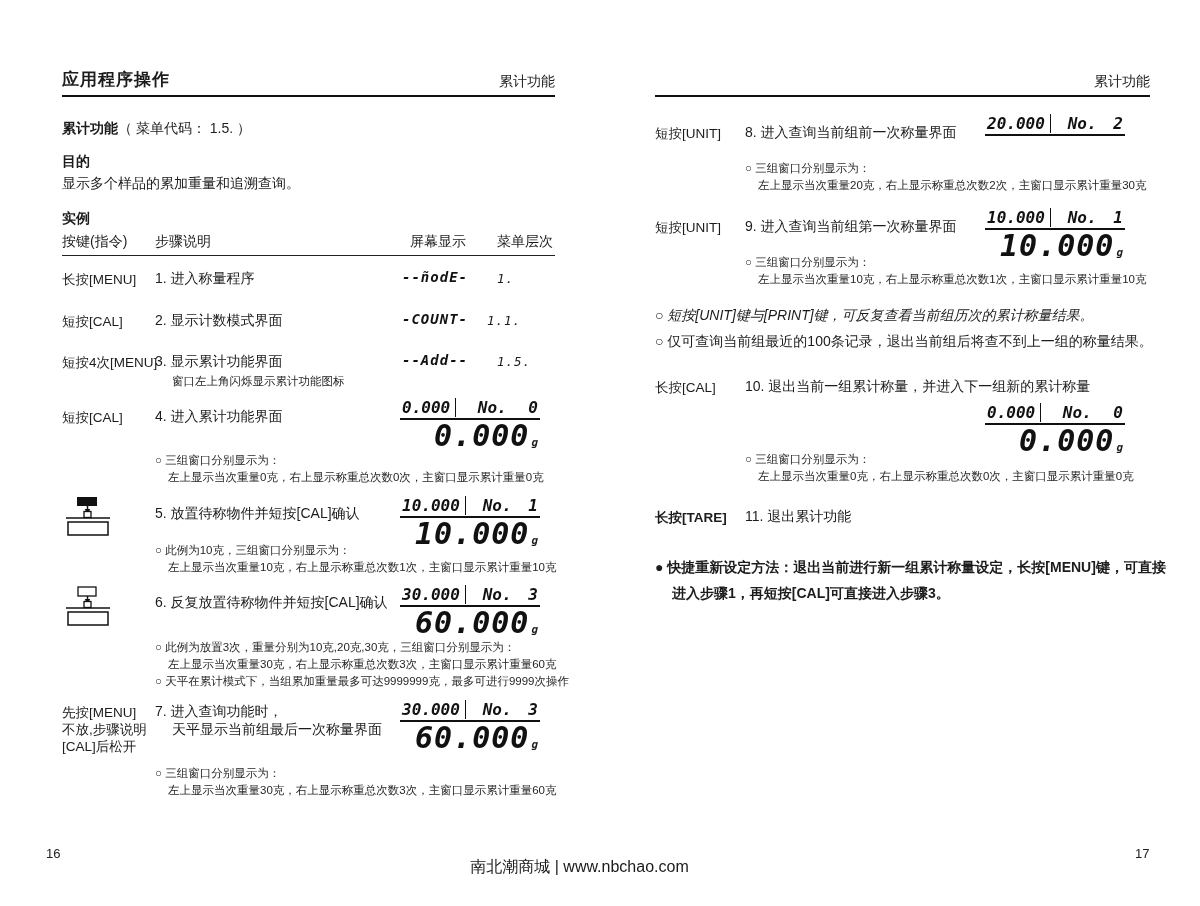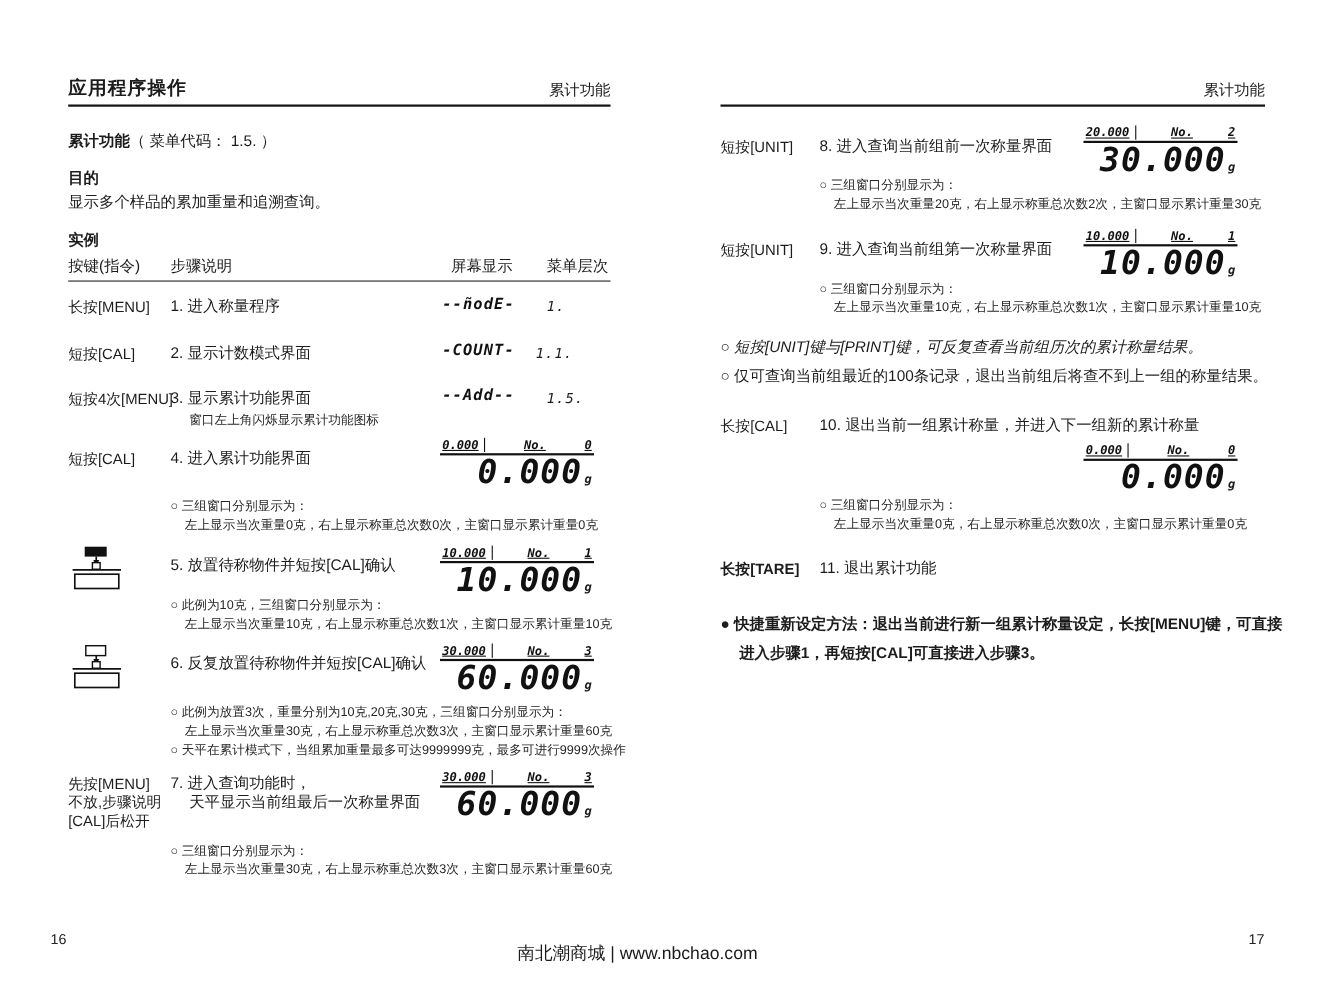--- a/index.html
+++ b/index.html
@@ -15,21 +15,21 @@
   .b{font-weight:bold;}
   .body-t{font-size:14px;}
   .small-t{font-size:11.5px;color:#262626;}
   .key-t{font-size:13.5px;}
   .lcd{font-family:"DejaVu Sans Mono", monospace;font-weight:bold;font-style:italic;color:#111;}
   .lcd-mode{font-size:14px;letter-spacing:1px;}
   .menu-lvl{font-family:"DejaVu Sans Mono", monospace;font-style:italic;font-size:12.5px;letter-spacing:1px;}
   .display{width:140px;}
   .disp-top{display:flex;justify-content:space-between;align-items:flex-end;
     border-bottom:2px solid #111;padding:0 2px 1px 2px;}
-  .disp-top .lcd{font-size:11px;text-decoration:underline;}
+  .disp-top .lcd{font-size:16px;}
   .disp-top .wv{border-right:1.5px solid #111;padding-right:5px;}
   .disp-main{text-align:right;line-height:31px;padding-right:2px;}
   .disp-main .lcd{font-size:30px;letter-spacing:1px;}
   .disp-unit{font-family:"DejaVu Sans Mono", monospace;font-weight:bold;font-style:italic;
     font-size:11px;margin-left:2px;}
   .pgnum{font-size:13px;color:#222;}
   .footer-site{position:absolute;left:0;top:857px;width:1159px;text-align:center;
     font-size:16px;color:#1a1a1a;}
   svg{position:absolute;}
 </style>
@@ -142,21 +142,20 @@
 <div class="rule" style="left:655px;top:95px;width:495px;"></div>
 
 <div class="abs key-t" style="left:655px;top:125px;">短按[UNIT]</div>
 <div class="abs body-t" style="left:745px;top:124px;">8.  进入查询当前组前一次称量界面</div>
 <div class="abs display" style="left:985px;top:114px;">
   <div class="disp-top">
     <span class="lcd wv">20.000</span>
     <span class="lcd">No.</span>
     <span class="lcd">2</span>
   </div>
-  <div class="disp-main"><span class="lcd">30.000</span><span class="disp-unit">g</span></div>
 </div>
 <div class="abs small-t" style="left:745px;top:161px;">○ 三组窗口分别显示为：</div>
 <div class="abs small-t" style="left:758px;top:178px;">左上显示当次重量20克，右上显示称重总次数2次，主窗口显示累计重量30克</div>
 
 <div class="abs key-t" style="left:655px;top:219px;">短按[UNIT]</div>
 <div class="abs body-t" style="left:745px;top:218px;">9.  进入查询当前组第一次称量界面</div>
 <div class="abs display" style="left:985px;top:208px;">
   <div class="disp-top">
     <span class="lcd wv">10.000</span>
     <span class="lcd">No.</span>

